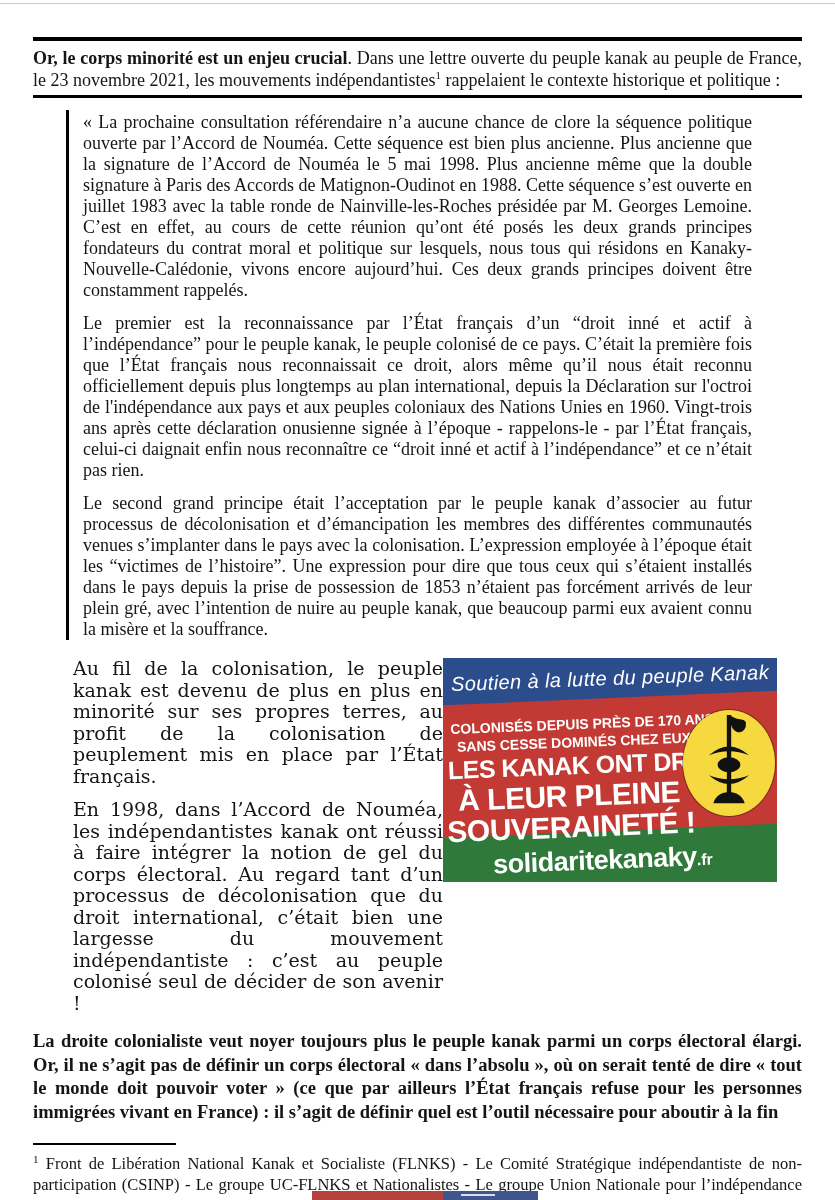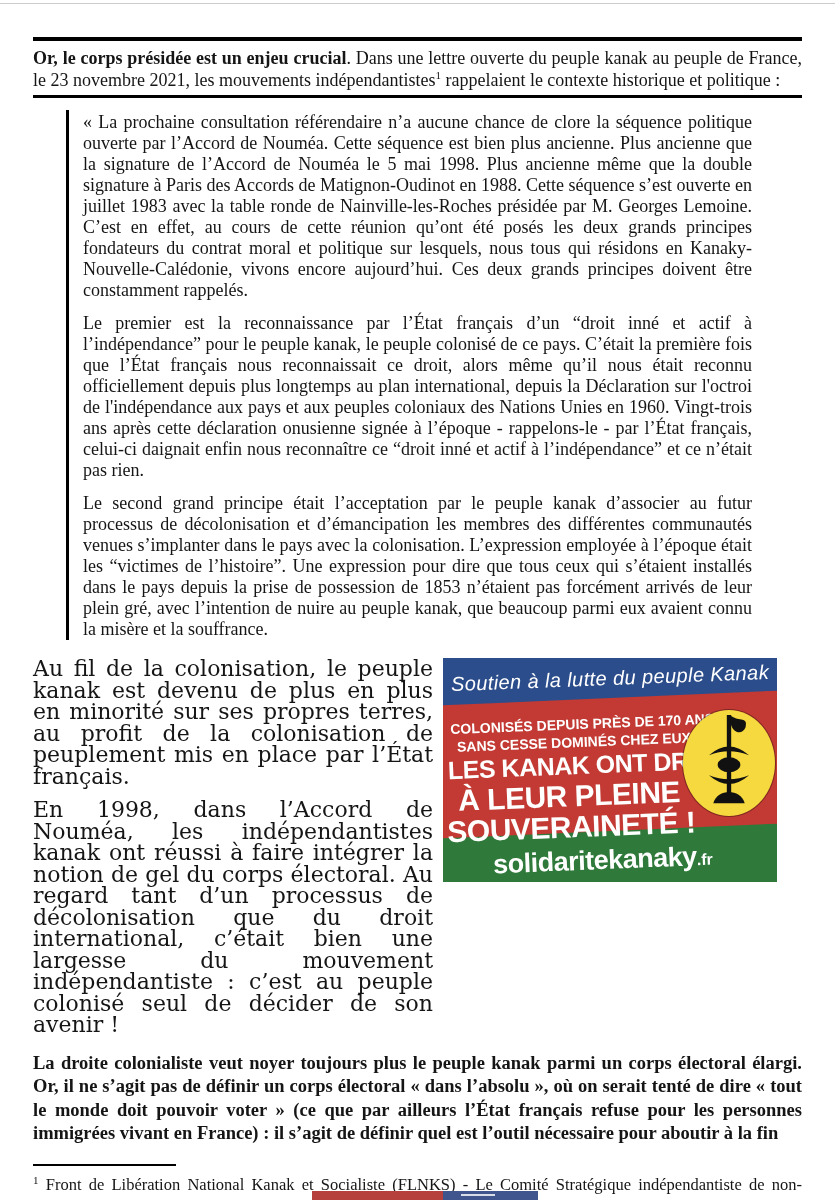--- a/index.html
+++ b/index.html
@@ -15,21 +15,21 @@
   .intro{margin:7px 0 0;font-size:18px;line-height:21.5px;text-align:justify;}
   .intro .lead{font-weight:bold;}
   sup.ref{font-size:11px;line-height:0;}
   .quote{
     margin:12px 0 0 33px;border-left:3px solid #000;
     padding:2px 50px 0 14px;font-size:18px;line-height:21px;text-align:justify;
   }
   .quote p{margin:0 0 12px;}
   .quote p:last-child{margin-bottom:2px;}
   .columns{display:flex;margin-top:18px;}
-  .colL{width:400px;font-family:"DejaVu Serif", serif;font-size:22px;line-height:21.5px;text-align:justify;}
+  .colL{width:400px;font-family:"DejaVu Serif", serif;font-size:19px;line-height:21.5px;text-align:justify;margin-left:40px;}
   .colL p{margin:0 0 12px;}
   .colL p:last-child{margin:0;}
   
   .poster{
     position:relative;width:334px;height:224px;margin-left:auto;margin-right:25px;
     background:#2c4d8b;overflow:hidden;flex:0 0 auto;
     font-family:"Liberation Sans", sans-serif;
   }
   .p-red{position:absolute;left:-16px;top:48px;width:380px;height:152px;background:#c23a33;
          transform:rotate(-2.5deg);transform-origin:0 0;}
@@ -63,21 +63,21 @@
 </style>
 </head>
 <body>
 
 <div class="hairline"></div>
 
 <div class="page">
 
   <div class="rule-top"></div>
 
-  <p class="intro"><span class="lead">Or, le corps présidée est un enjeu crucial</span><span>. Dans une lettre ouverte du peuple kanak au peuple de France, le 23 novembre 2021, les mouvements indépendantistes</span><sup class="ref">1</sup><span> rappelaient le contexte historique et politique :</span></p>
+  <p class="intro"><span class="lead">Or, le corps minorité est un enjeu crucial</span><span>. Dans une lettre ouverte du peuple kanak au peuple de France, le 23 novembre 2021, les mouvements indépendantistes</span><sup class="ref">1</sup><span> rappelaient le contexte historique et politique :</span></p>
 
   <div class="rule-mid"></div>
 
   <blockquote class="quote">
     <p>« La prochaine consultation référendaire n’a aucune chance de clore la séquence politique ouverte par l’Accord de Nouméa. Cette séquence est bien plus ancienne. Plus ancienne que la signature de l’Accord de Nouméa le 5 mai 1998. Plus ancienne même que la double signature à Paris des Accords de Matignon-Oudinot en 1988. Cette séquence s’est ouverte en juillet 1983 avec la table ronde de Nainville-les-Roches présidée par M. Georges Lemoine. C’est en effet, au cours de cette réunion qu’ont été posés les deux grands principes fondateurs du contrat moral et politique sur lesquels, nous tous qui résidons en Kanaky-Nouvelle-Calédonie, vivons encore aujourd’hui. Ces deux grands principes doivent être constamment rappelés.</p>
     <p>Le premier est la reconnaissance par l’État français d’un “droit inné et actif à l’indépendance” pour le peuple kanak, le peuple colonisé de ce pays. C’était la première fois que l’État français nous reconnaissait ce droit, alors même qu’il nous était reconnu officiellement depuis plus longtemps au plan international, depuis la Déclaration sur l'octroi de l'indépendance aux pays et aux peuples coloniaux des Nations Unies en 1960. Vingt-trois ans après cette déclaration onusienne signée à l’époque - rappelons-le - par l’État français, celui-ci daignait enfin nous reconnaître ce “droit inné et actif à l’indépendance” et ce n’était pas rien.</p>
     <p>Le second grand principe était l’acceptation par le peuple kanak d’associer au futur processus de décolonisation et d’émancipation les membres des différentes communautés venues s’implanter dans le pays avec la colonisation.  L’expression employée à l’époque était les “victimes de l’histoire”. Une expression pour dire que tous ceux qui s’étaient installés dans le pays depuis la prise de possession de 1853 n’étaient pas forcément arrivés de leur plein gré, avec l’intention de nuire au peuple kanak, que beaucoup parmi eux avaient connu la misère et la souffrance.</p>
   </blockquote>
 
   <div class="columns">

